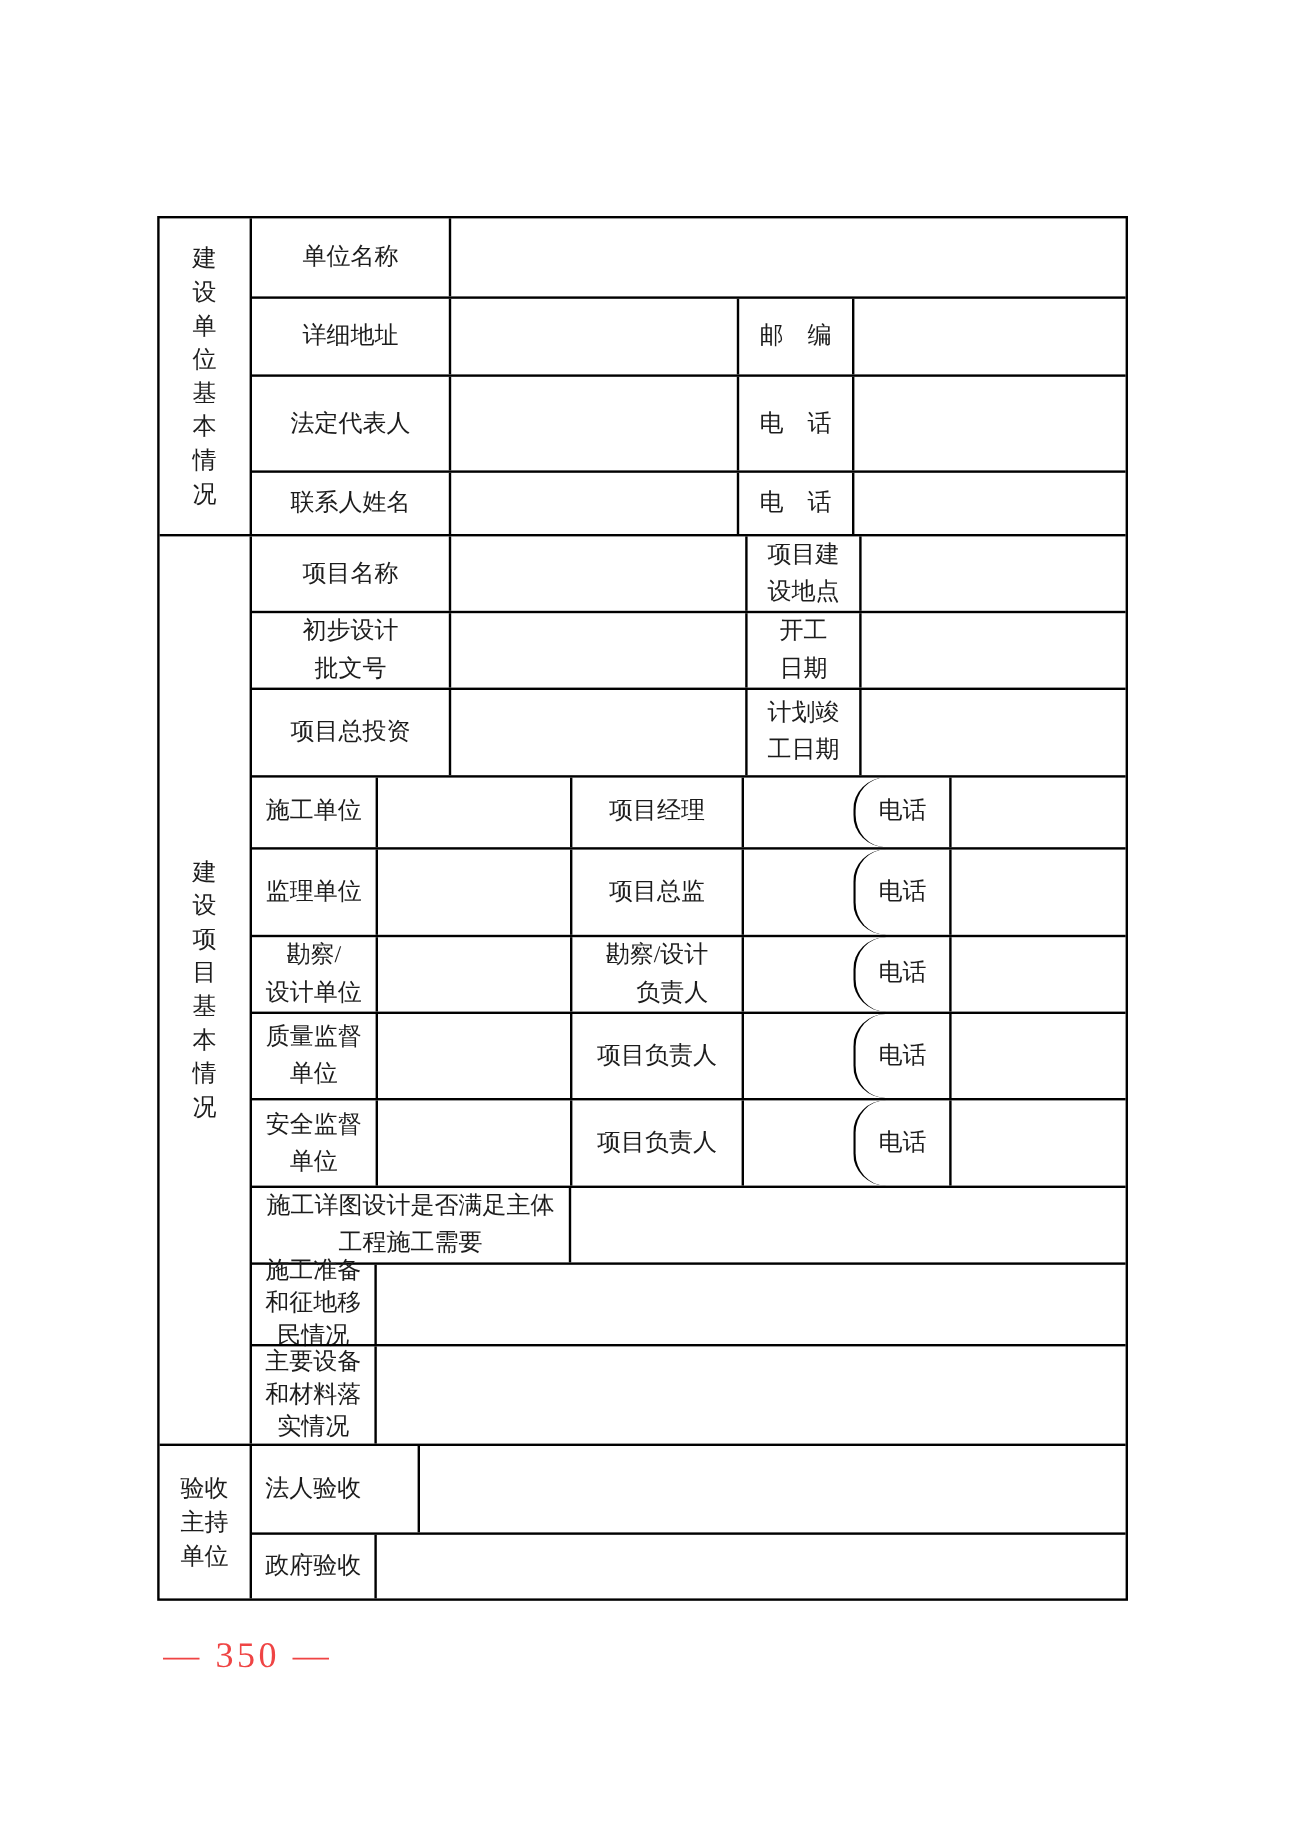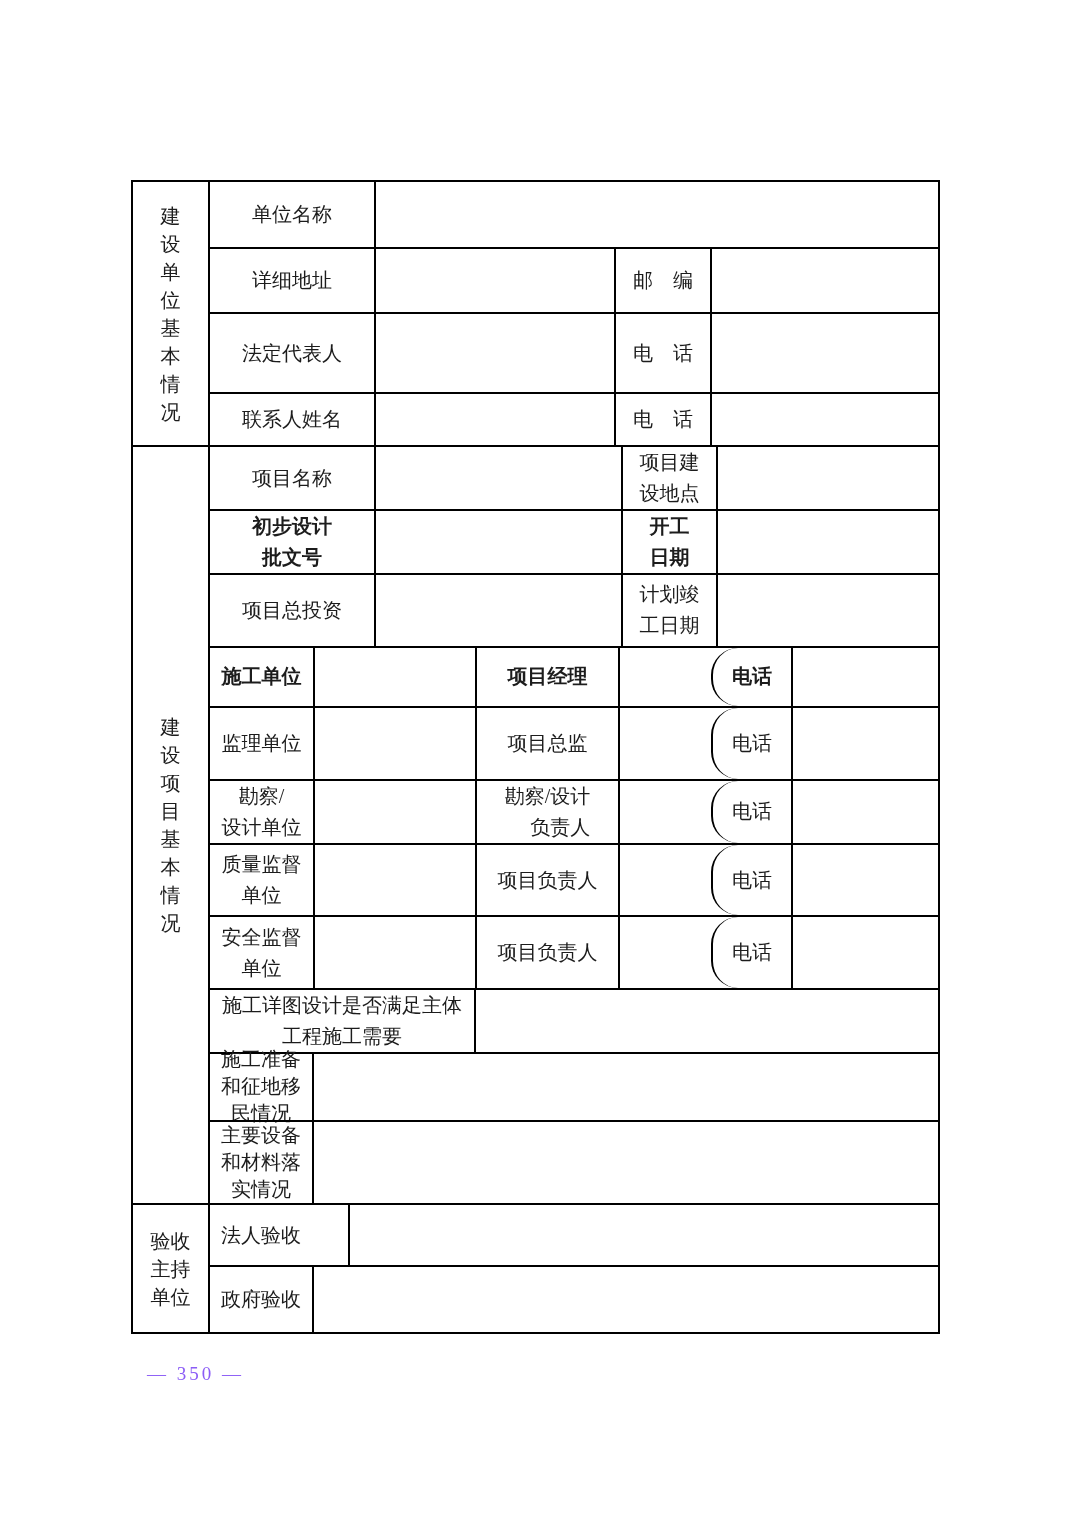--- a/index.html
+++ b/index.html
@@ -40,29 +40,29 @@
     border-left:2px solid #000;
     display:flex; align-items:center; justify-content:center;
     text-align:center;
     font-size:20px; line-height:31px;
     white-space:pre-line;
     min-width:0;
   }
   .c:first-child { border-left:none; }
   .c.fill { flex:1; }
   .c.tight { line-height:27px; }
-  .h65{height:65px;} .h66{height:80px;} .h67{height:67px;font-weight:bold;} .h64{height:60px;gap:36px;} .h81{height:68px;}
+  .h65{height:65px;} .h66{height:80px;} .h67{height:67px;} .h64{height:72px;gap:36px;} .h81{height:68px;}
   .w164{flex:0 0 164px;} .w240{flex:0 0 240px;} .w96{flex:0 0 96px;text-align:center;}
   .w247{flex:0 0 247px;} .w95{flex:0 0 95px;}
   .w103{flex:0 0 103px;} .w162{flex:0 0 162px;} .w143{flex:0 0 143px;text-align:right;}
   .w93{flex:0 0 93px;} .w80{flex:0 0 80px;border-radius:27px;}
   .w264{flex:0 0 264px;} .w102{flex:0 0 102px;}
   .page-number {
-    position:absolute; left:147px; top:1363px;
-    font-size:19px; letter-spacing:3px; color:#8b5cf6;
+    position:absolute; left:136px; top:1363px;
+    font-size:30px; letter-spacing:3px; color:#ef4444;
   }
 </style>
 </head>
 <body>
 
 <div class="page">
 
   <div class="form-table">
 
     <div class="sec sec-a">

